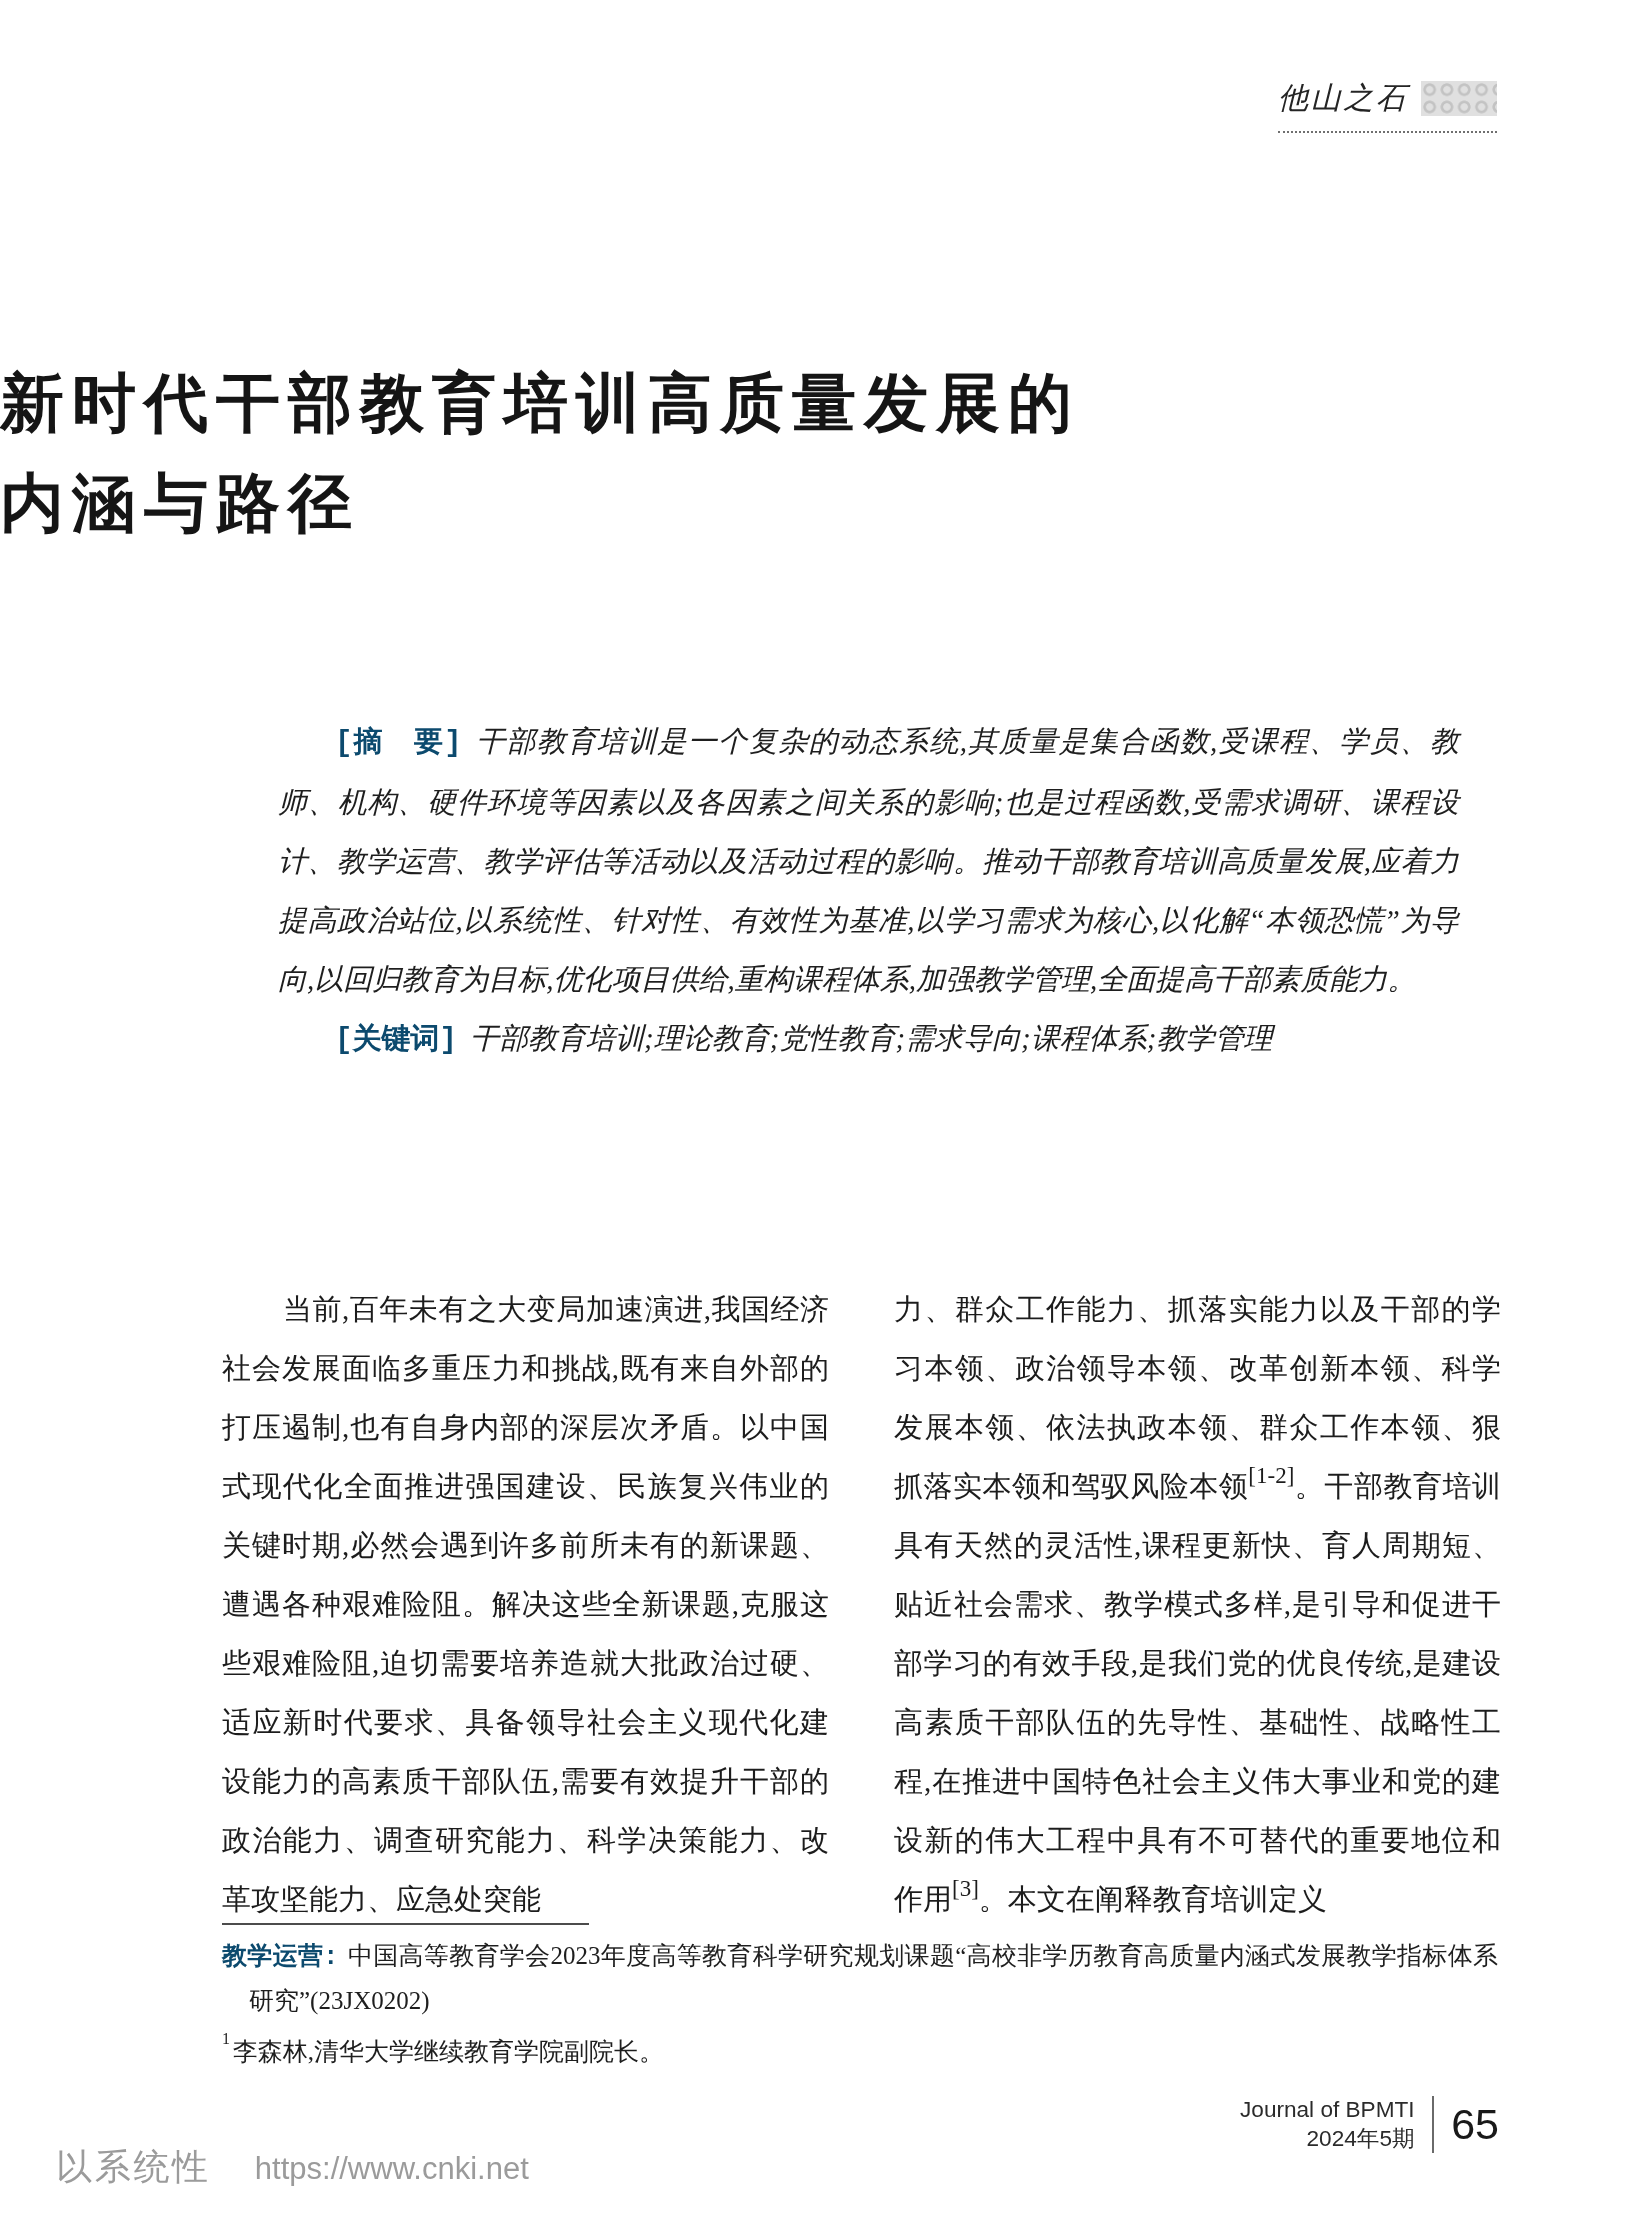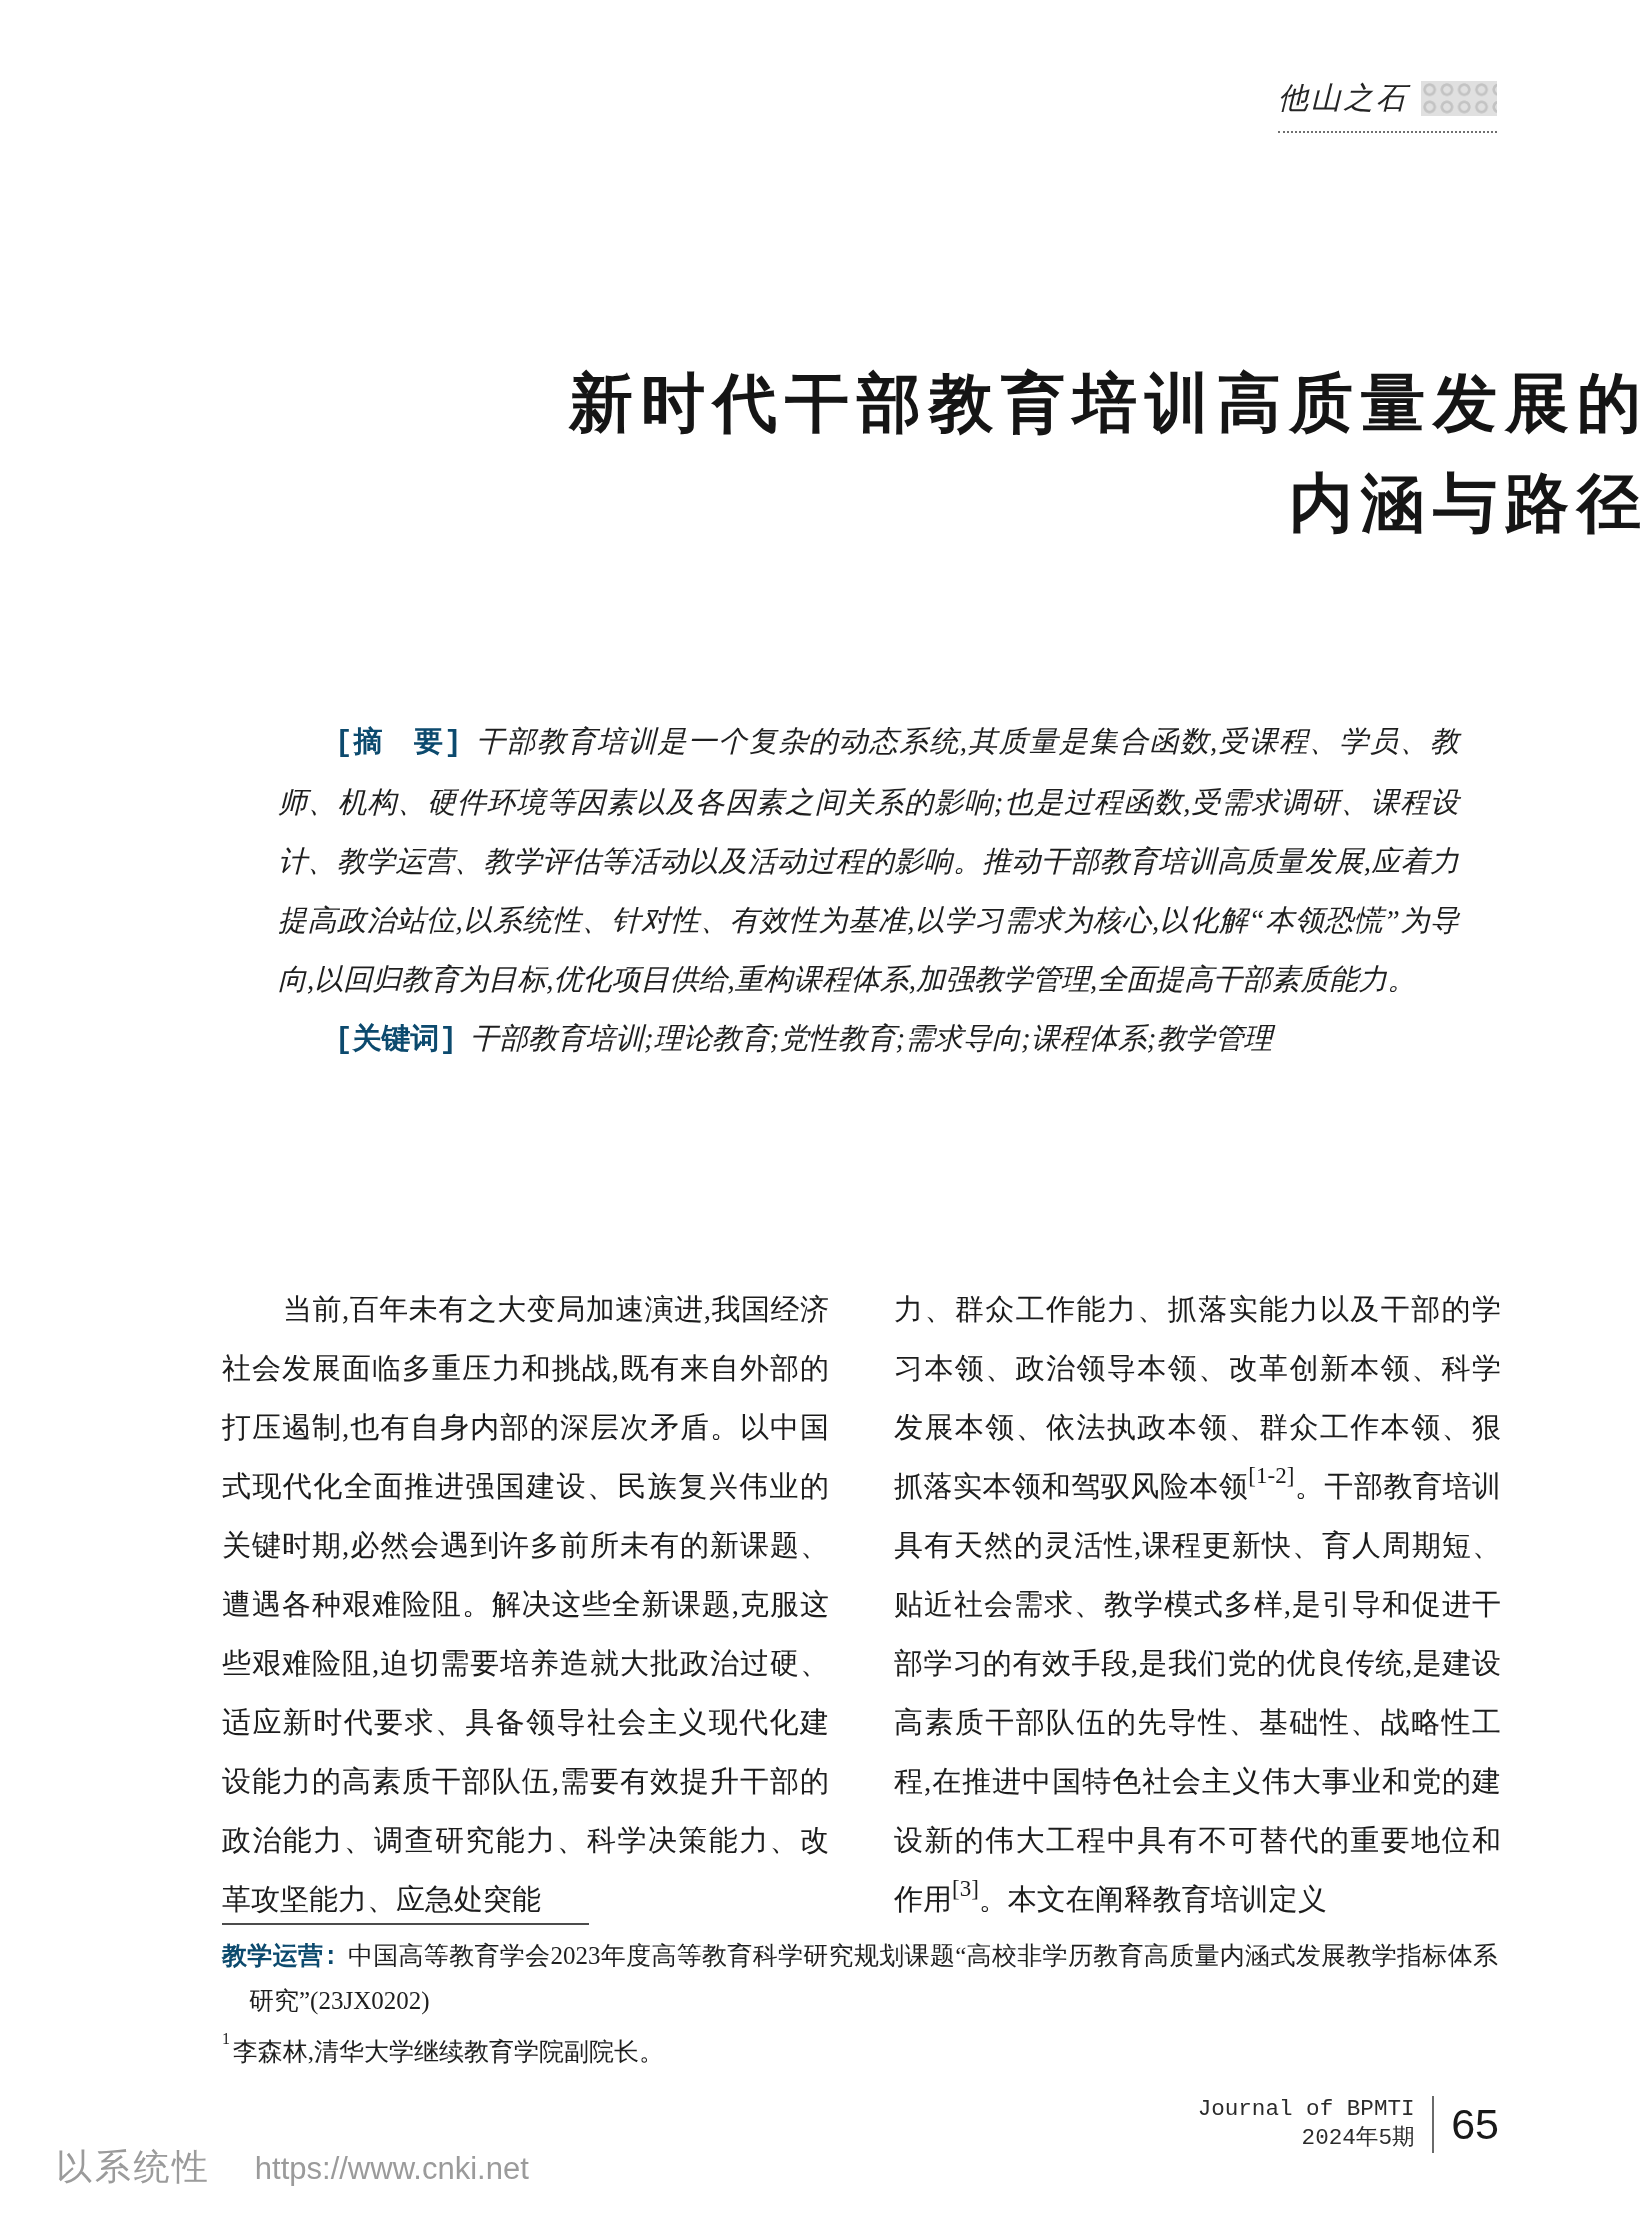--- a/index.html
+++ b/index.html
@@ -31,21 +31,21 @@
     flex:1;height:35px;
     background-color:#e0e0e0;
     background-image:
       radial-gradient(circle at 50% 50%, rgba(255,255,255,0) 3.3px, #c3c3c3 4px, #c3c3c3 6px, rgba(255,255,255,0) 6.7px);
     background-size:17.3px 17.3px;
   }
 
   
   .title{
     position:absolute;left:0;top:354px;width:100%;
-    margin:0;text-align:right;
+    margin:0;text-align:left;
     font-size:64px;font-weight:bold;
     letter-spacing:8px;line-height:100px;
     color:#151515;
   }
   .title .tl{display:block;}
   .author{
     position:absolute;left:0;top:583px;width:100%;
     text-align:center;
     font-size:29px;letter-spacing:9.3px;color:#1c1c1c;
   }
@@ -93,21 +93,21 @@
   .fn sup{font-size:16px;position:relative;top:-6.7px;padding-right:2.7px;}
 
   
   .footer{
     position:absolute;right:150px;top:2095px;
     display:flex;align-items:center;gap:17.3px;
     font-family:"Liberation Sans", sans-serif;
   }
   .journal-meta{
     display:flex;flex-direction:column;align-items:flex-end;
-    font-size:22.6px;line-height:29px;color:#2b2b2b;font-family:Liberation Mono, monospace;
+    font-size:22.6px;line-height:29px;color:#2b2b2b;
   }
   .footer-divider{width:2px;height:57px;background:#6a6a6a;}
   .page-num{font-size:43px;color:#191919;}
 
   
   .watermark{
     position:absolute;left:56px;top:2143px;
     display:flex;align-items:baseline;gap:44px;
     color:#9b9b9b;
     font-family:"Liberation Sans", sans-serif;

